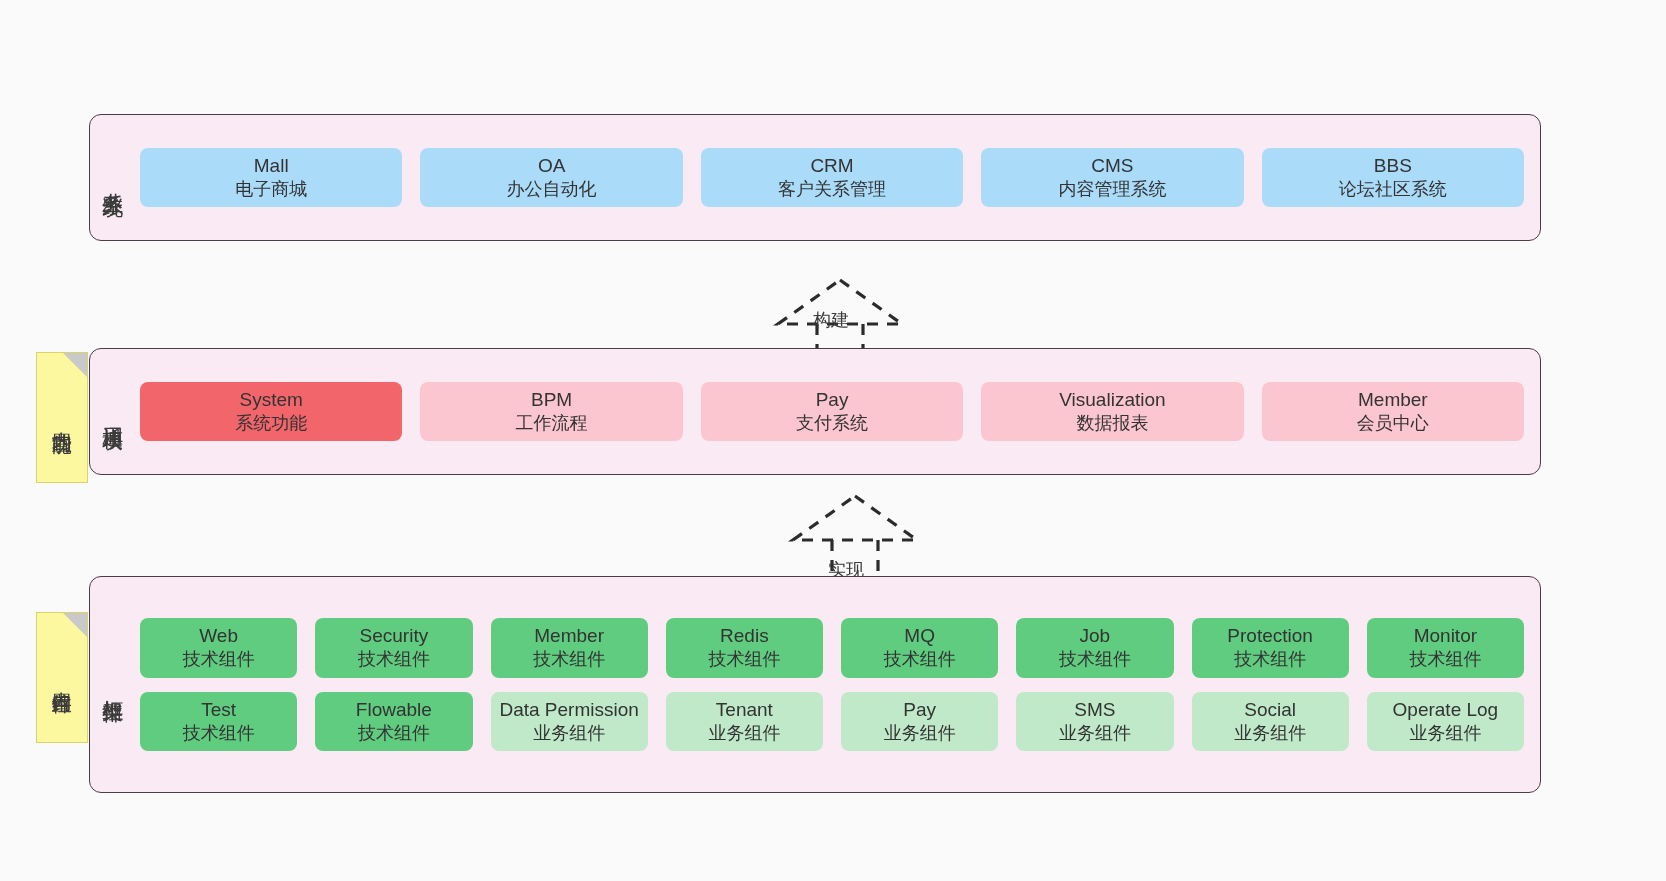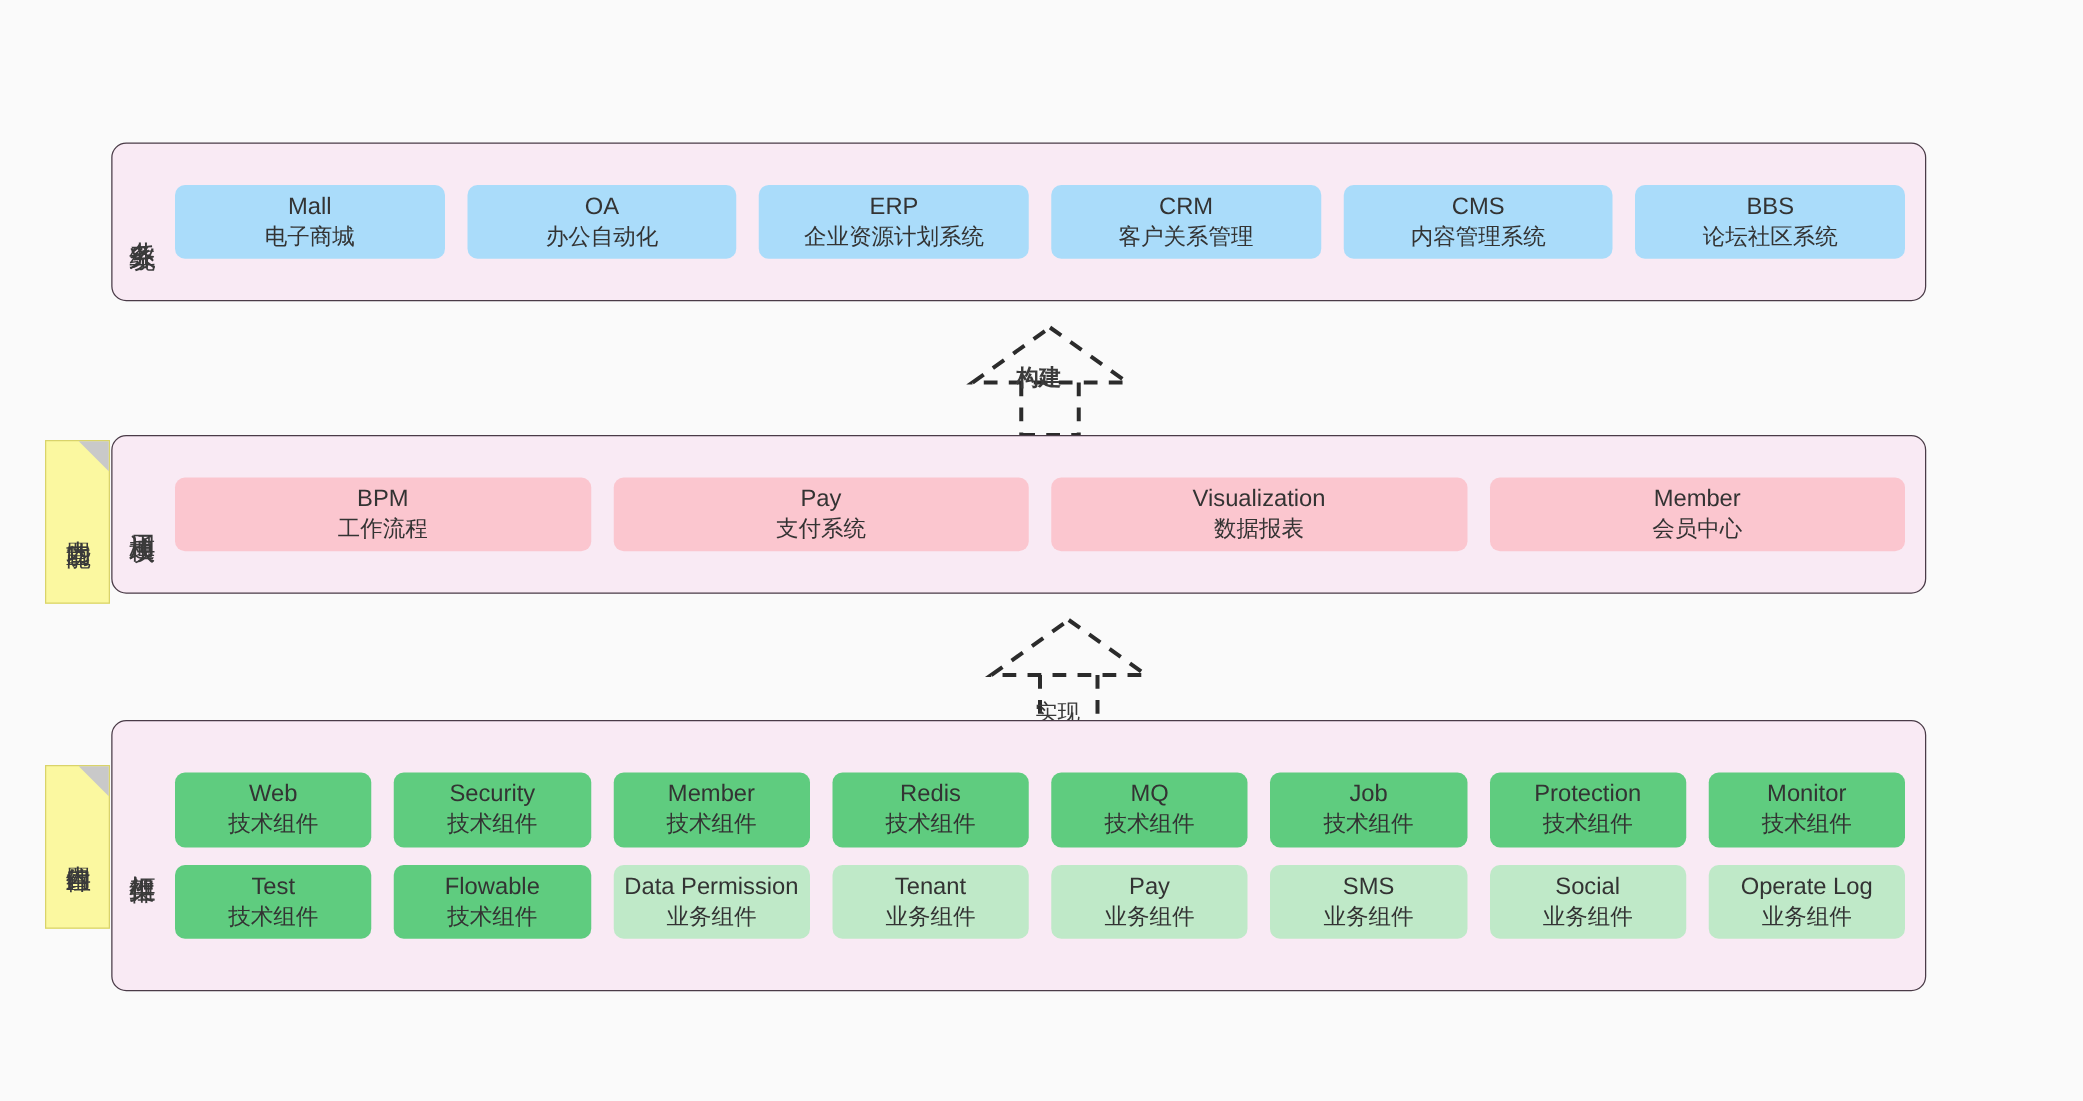--- a/index.html
+++ b/index.html
@@ -126,58 +126,58 @@
       <div class="row">
         <div class="card c-blue">
           <span class="en">Mall</span>
           <span class="cn">电子商城</span>
         </div>
         <div class="card c-blue">
           <span class="en">OA</span>
           <span class="cn">办公自动化</span>
         </div>
         <div class="card c-blue">
-          <span class="en">ERP</span>
-          <span class="cn">企业资源计划系统</span>
-        </div>
-        <div class="card c-blue">
           <span class="en">CRM</span>
           <span class="cn">客户关系管理</span>
         </div>
         <div class="card c-blue">
           <span class="en">CMS</span>
           <span class="cn">内容管理系统</span>
         </div>
         <div class="card c-blue">
           <span class="en">BBS</span>
           <span class="cn">论坛社区系统</span>
         </div>
       </div>
     </div>
   </div>
 
-  <div class="arrow" id="arrow-build" style="left:755px; top:258px; width:170px; height:92px;font-weight:bold;">
+  <div class="arrow" id="arrow-build" style="left:755px; top:276px; width:170px; height:92px;">
     <svg width="170" height="92" viewBox="0 0 170 92">
 
       <path d="M 85 4 L 147 48 L 23 48 Z" fill="none" stroke="#2b2b2b" stroke-width="3.2" stroke-dasharray="11 9" stroke-linejoin="miter"></path>
 
       <path d="M 62 48 L 62 92 M 108 48 L 108 92 M 62 90 L 108 90" fill="none" stroke="#2b2b2b" stroke-width="3.2" stroke-dasharray="11 9"></path>
     </svg>
     <div class="arrow-label" style="left:58px; top:32px;">构建</div>
   </div>
 
   <div class="note" id="note-builtin-function" style="left:36px; top:352px; width:52px; height:131px;">
     <span class="fold"></span>
     <span>内置功能</span>
   </div>
 
   <div class="layer" id="layer-common" style="left:89px; top:348px; width:1452px; height:127px;">
     <div class="layer-title">通用模块</div>
     <div class="layer-body">
       <div class="row">
+        <div class="card c-red">
+          <span class="en">System</span>
+          <span class="cn">系统功能</span>
+        </div>
         <div class="card c-pink">
           <span class="en">BPM</span>
           <span class="cn">工作流程</span>
         </div>
         <div class="card c-pink">
           <span class="en">Pay</span>
           <span class="cn">支付系统</span>
         </div>
         <div class="card c-pink">
           <span class="en">Visualization</span>

